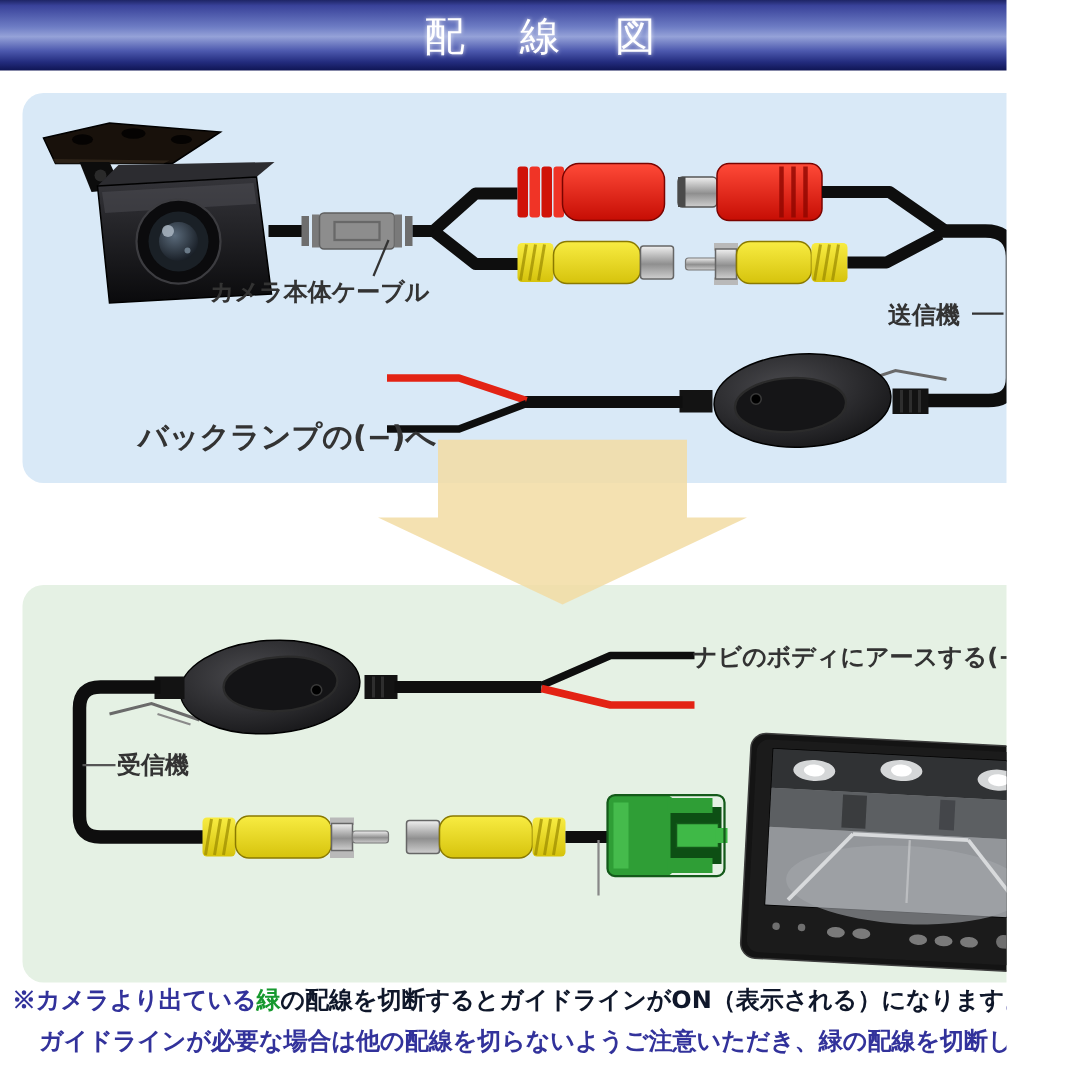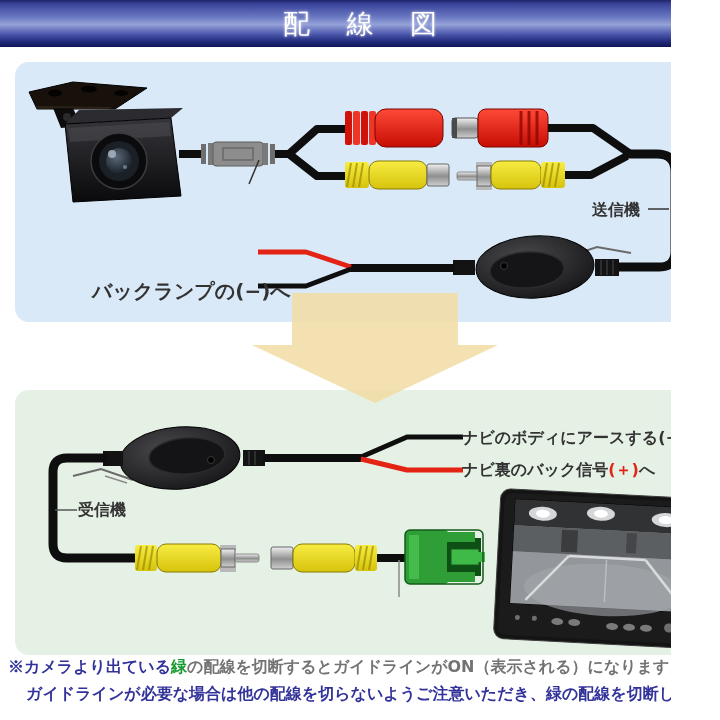--- a/index.html
+++ b/index.html
@@ -30,21 +30,21 @@
   .lbl-nav-ground{left:462px;top:428px;}
   .lbl-nav-signal{left:462px;top:460px;}
   .lbl-harness{left:268px;top:591px;}
   .lbl-arrow{left:272px;top:349px;font-size:20px;color:#2a35a2;letter-spacing:.5px;}
   .sign-red{color:#e02517;}
   
   .note{position:absolute;font-weight:bold;font-size:16px;white-space:nowrap;}
   .note-1{left:8px;top:657px;}
   .note-2{left:26px;top:684px;color:#32329b;}
   .c-navy{color:#32329b;font-family:Liberation Mono, monospace;}
-  .c-red{color:#737373;}
+  .c-red{color:#0f172a;}
   .c-green{color:#16992e;}
 </style>
 </head>
 <body>
 
 <div class="page">
 
   <div class="titlebar">
     <span class="title">配 線 図</span>
   </div>
@@ -257,30 +257,30 @@
       <circle cx="522" cy="232" r="2.5" fill="#6f6f6f"></circle>
       <ellipse cx="545" cy="234" rx="6" ry="3.5" fill="#7a7a7a"></ellipse>
       <ellipse cx="562" cy="234" rx="6" ry="3.5" fill="#7a7a7a"></ellipse>
       <ellipse cx="600" cy="236" rx="6" ry="3.5" fill="#7a7a7a"></ellipse>
       <ellipse cx="617" cy="236" rx="6" ry="3.5" fill="#7a7a7a"></ellipse>
       <ellipse cx="634" cy="236" rx="6" ry="3.5" fill="#7a7a7a"></ellipse>
       <rect x="652" y="230" width="26" height="9" rx="4.5" fill="#6f6f6f"></rect>
     </g>
   </svg>
 
+  <div class="lbl lbl-camera-cable">カメラ本体ケーブル</div>
 
   <div class="lbl lbl-transmitter">送信機</div>
 
 
   <div class="lbl lbl-backlamp-minus"><span>バックランプの</span><span>(−)</span><span>へ</span></div>
 
   <div class="lbl lbl-receiver">受信機</div>
 
   <div class="lbl lbl-nav-ground"><span>ナビのボディにアースする</span><span>(−)</span><span></span></div>
 
-  <div class="lbl lbl-nav-signal"><span>ナビ裏のバック信号</span><span class="sign-red">(＋)</span><span>へ</span></div>
 
 
   <div class="note note-1"><span class="c-navy">※カメラより出ている</span><span class="c-green">緑</span><span class="c-red">の配線を切断するとガイドラインがON（表示される）になります</span><span class="c-navy">。</span></div>
 
   <div class="note note-2">ガイドラインが必要な場合は他の配線を切らないようご注意いただき、緑の配線を切断してください。</div>
 
 </div>
 
 </body></html>

